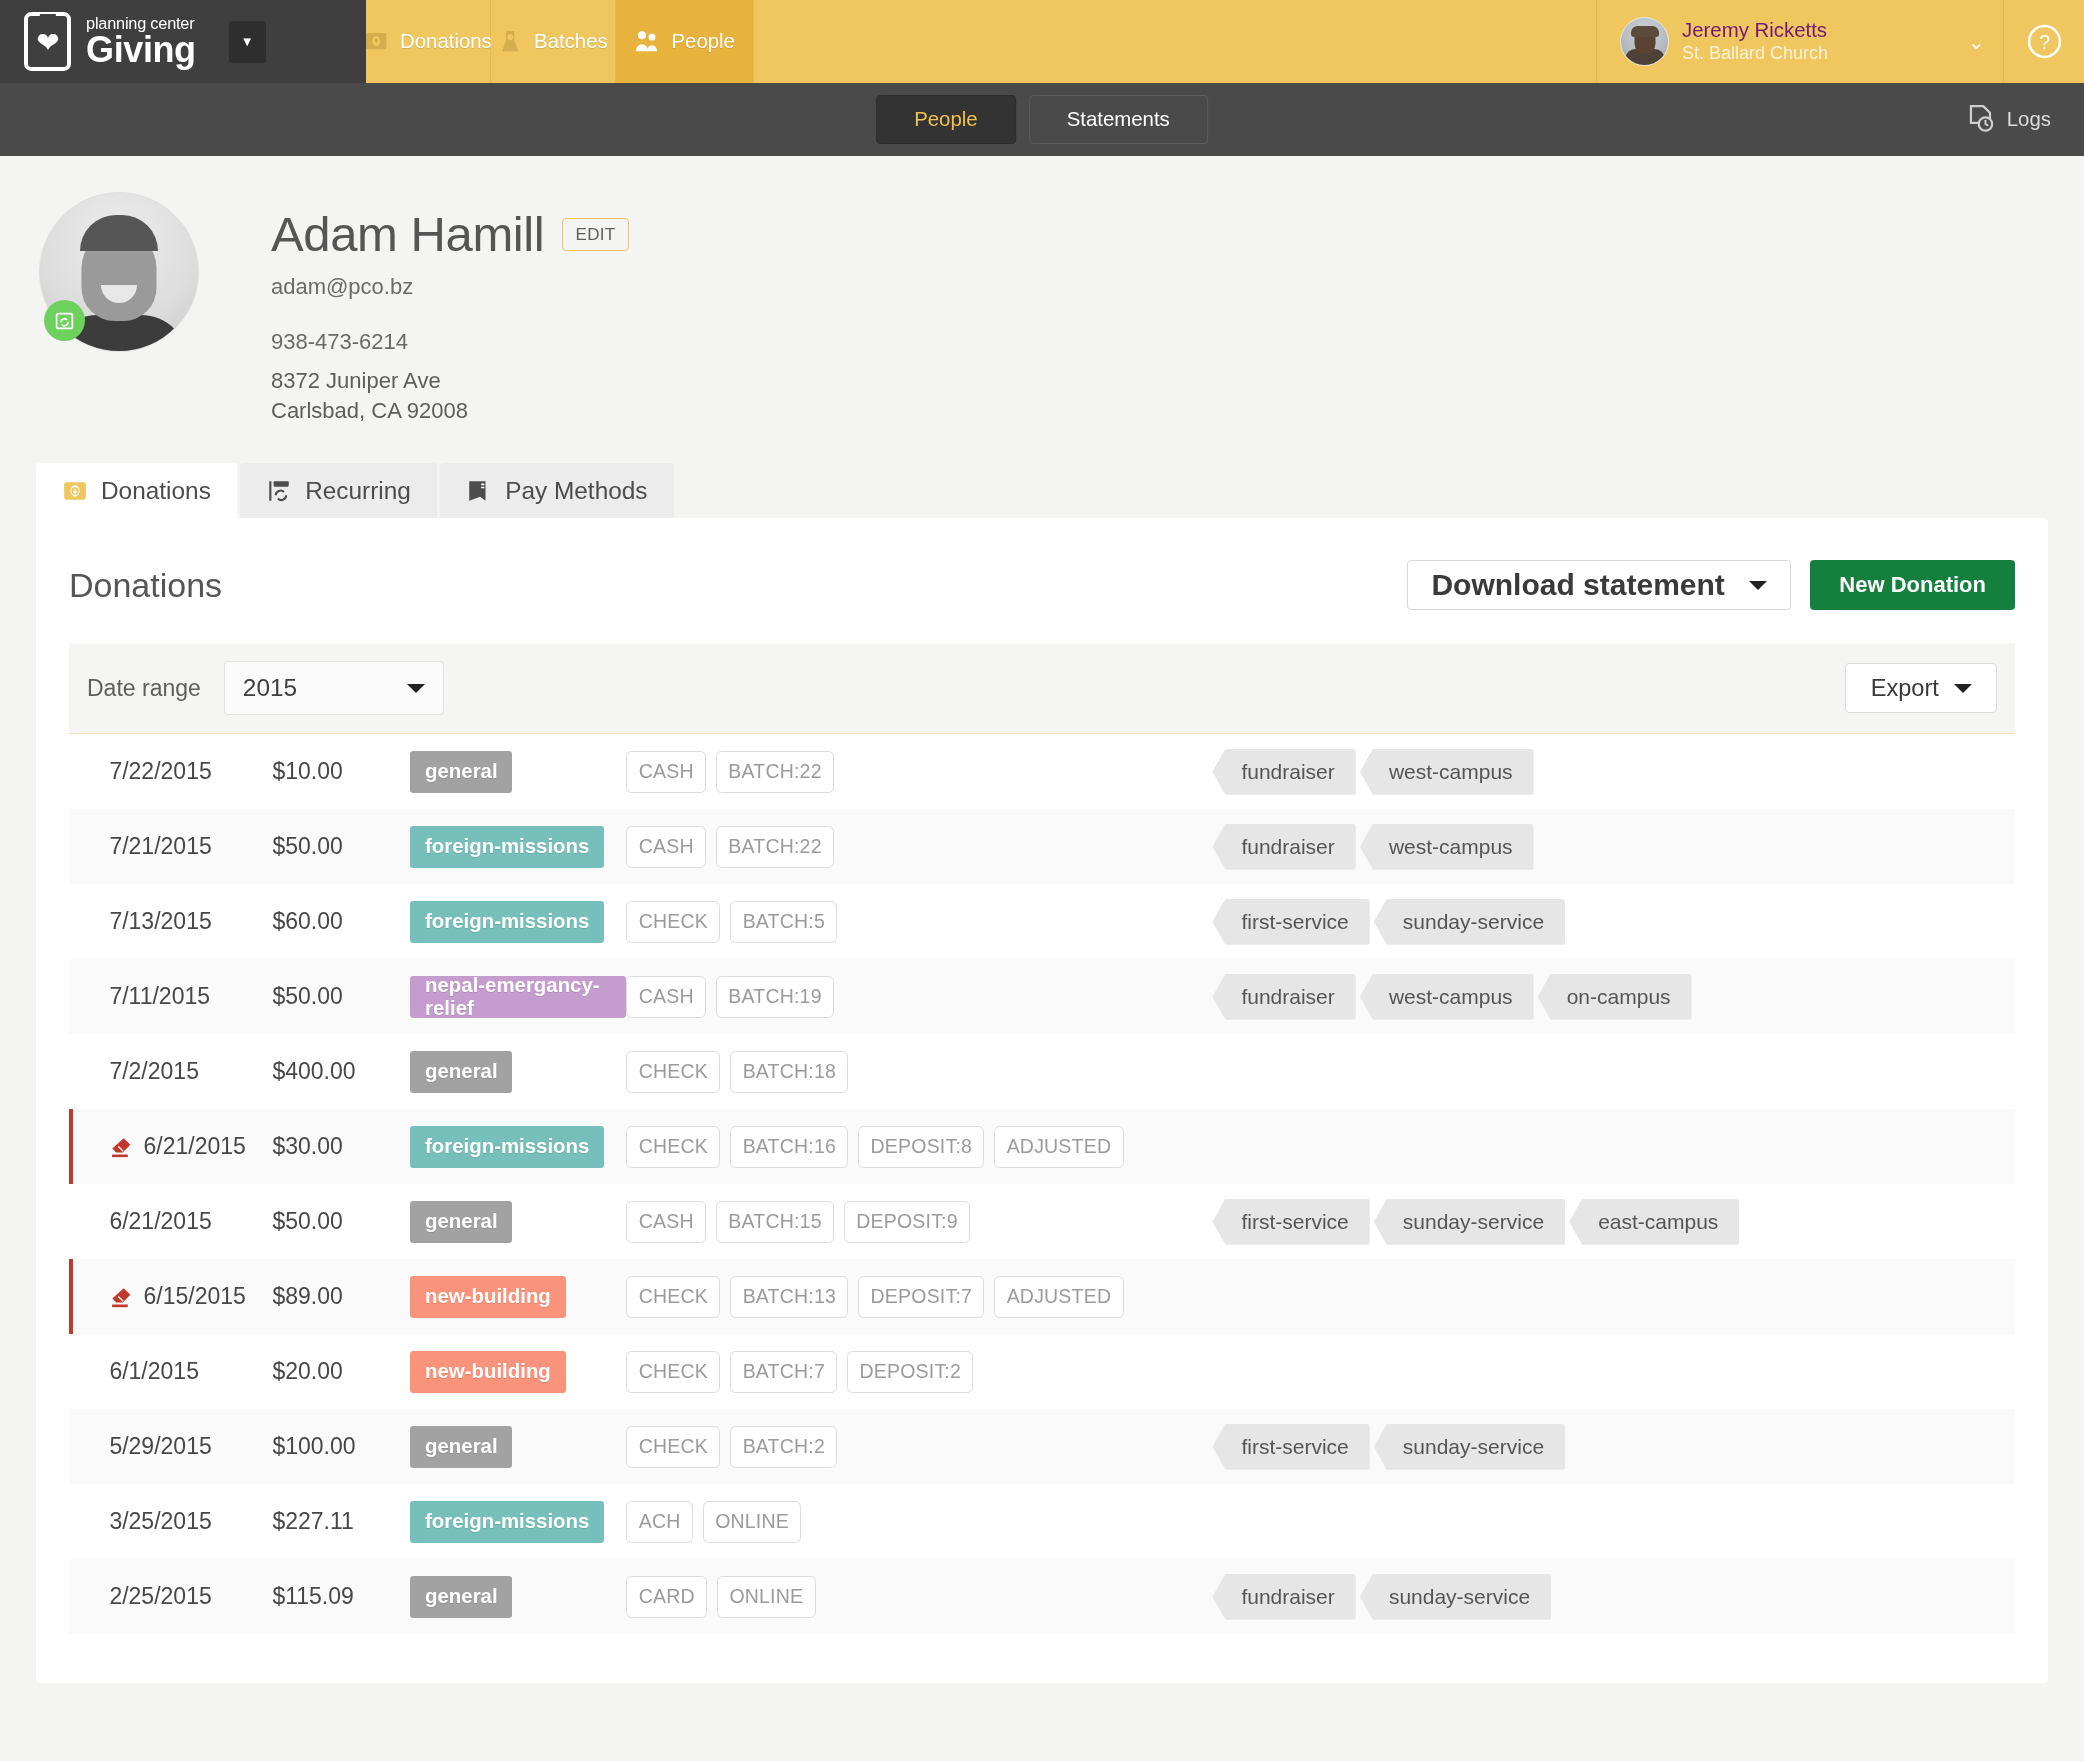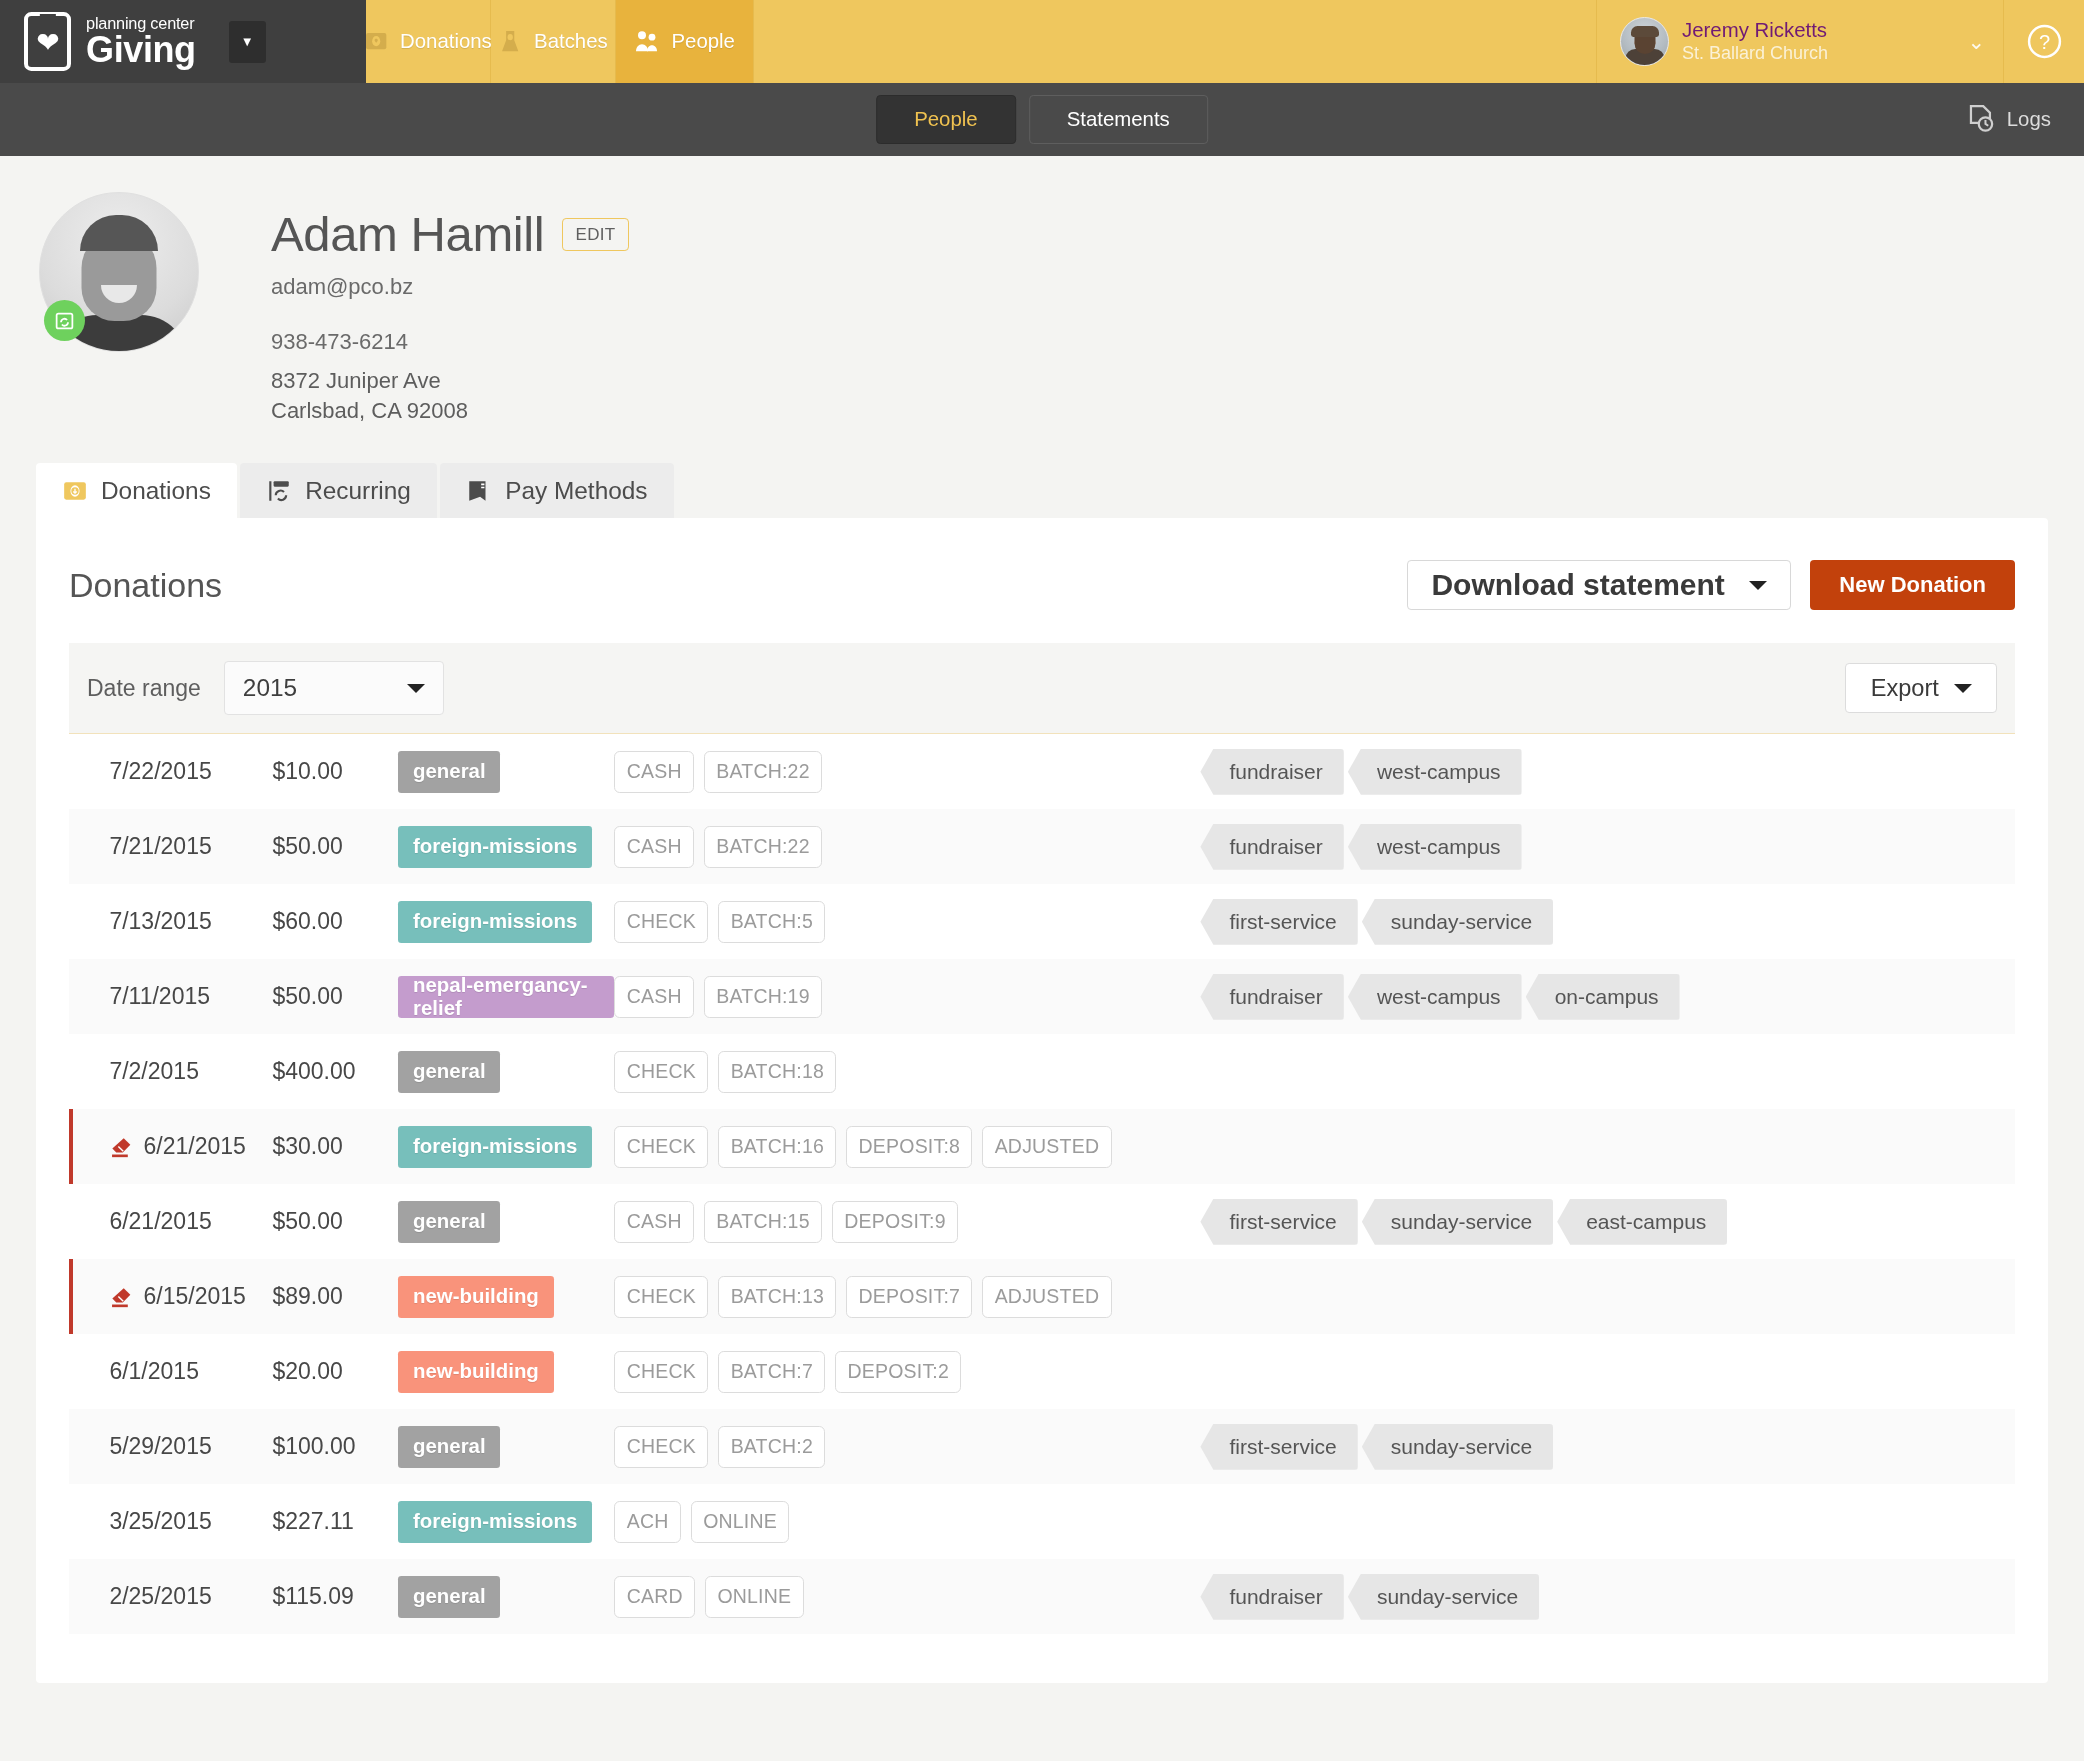--- a/index.html
+++ b/index.html
@@ -257,21 +257,21 @@
   .btn-outline {
     height: 50px; padding: 0 23px;
     border: 0.8px solid #d8d8d8; border-radius: 4.1px;
     background: #fff; color: #3a3a3a; font-size: 30px;
     display: flex; align-items: center; gap: 24px;
     font-family: "Liberation Sans Narrow","Liberation Sans",sans-serif;
     font-weight: bold;
   }
   .btn-disabled {
     height: 50px; padding: 0 29px;
-    border-radius: 4.1px; background: #c2410c; color: #fff;
+    border-radius: 4.1px; background: #15803d; color: #fff;
     font-size: 22px; font-weight: bold;
     display: flex; align-items: center;
     font-family: "Liberation Sans Narrow","Liberation Sans",sans-serif;
   }
   .caret-dn {
     width: 0; height: 0;
     border-left: 9px solid transparent;
     border-right: 9px solid transparent;
     border-top: 9.8px solid #222;
   }
@@ -321,21 +321,21 @@
   .c-date {
     width: 163px; font-size: 23px; color: #474747;
     display: flex; align-items: center; gap: 9.8px;
     font-family: "Liberation Sans Narrow","Liberation Sans",sans-serif;
     margin-left: 12px;
   }
   .c-amt {
     width: 126px; font-size: 23px; color: #474747;
     font-family: "Liberation Sans Narrow","Liberation Sans",sans-serif;
   }
-  .c-fund { width: 216px; }
+  .c-fund { width: 216px; margin-left: 12px; }
   .fund-pill {
     display: inline-flex; align-items: center; justify-content: center;
     height: 42px; padding: 0 14.7px; border-radius: 3.3px;
     color: #fff; font-size: 20.4px; font-weight: bold;
     font-family: "Liberation Sans Narrow","Liberation Sans",sans-serif;
     text-shadow: 0 0.8px 0.8px rgba(0,0,0,.10);
   }
   .c-meta { width: 586px; display: flex; gap: 9.8px; align-items: center; }
   .meta-pill {
     height: 42px; padding: 0 11.4px;

